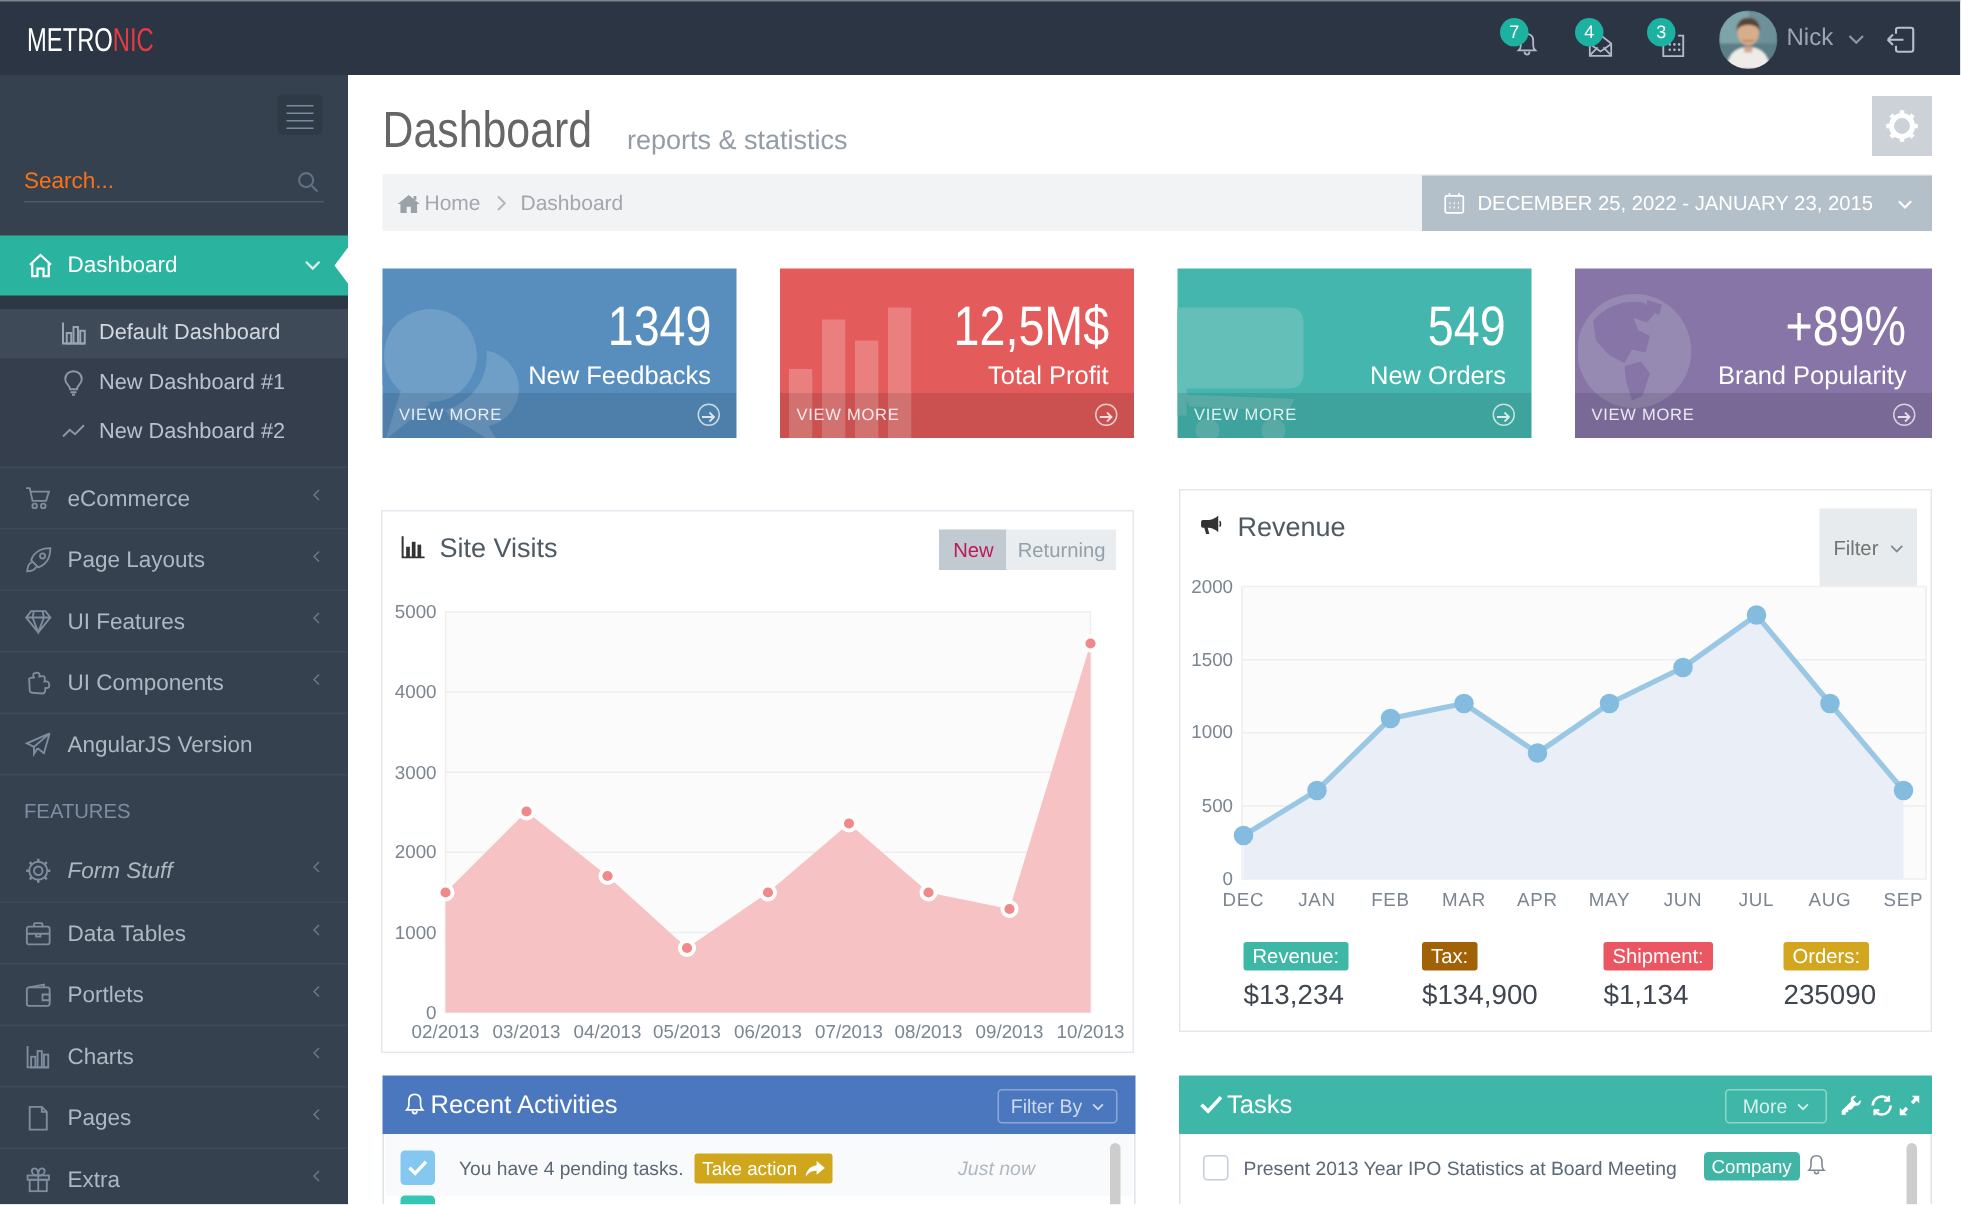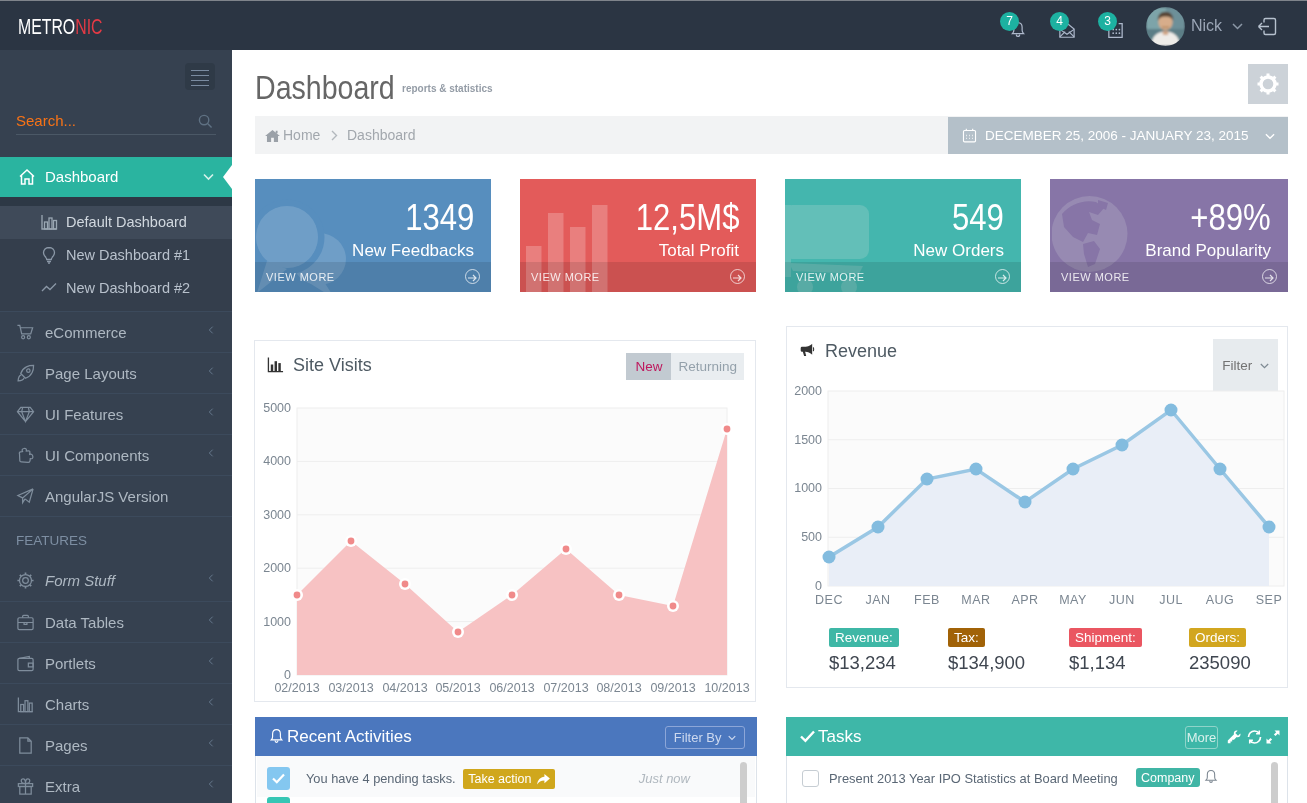--- a/index.html
+++ b/index.html
@@ -28,21 +28,21 @@
 #menu { position:absolute; left:0; top:107px; width:232px; }
 #active-item { height:40px; background:#2ab4a0; position:relative; color:#fff; font-size:15px; line-height:40px; }
 #active-item .arrow { position:absolute; right:0; top:8px; width:0; height:0;
   border-top:12px solid transparent; border-bottom:12px solid transparent; border-right:9px solid #ffffff; }
 #submenu { background:#343e4c; border-top:9px solid #2d3845; padding:0 0 6px 0; }
 .smi { height:33px; line-height:33px; position:relative; color:#b8c1cc; font-size:14.5px; }
 .smi .ic { position:absolute; left:40px; top:7px; width:18px; height:18px; }
 .smi .tx { position:absolute; left:66px; top:0; }
 .heading { height:44px; line-height:48px; padding-left:16px; color:#7d8ea2; font-size:13.5px; border-top:1px solid #3c4a5c; }
 #pagetitle { position:absolute; left:255px; top:68px; font-size:34px; color:#666; width:700px; height:45px; }
-#pagetitle small { font-size:10px; color:#949ca6; font-weight:700; margin-left:8px; }
+#pagetitle small { font-size:18px; color:#949ca6; font-weight:400; margin-left:24px; }
 #gearbtn { position:absolute; left:1248px; top:64px; width:40px; height:40px; background:#ccd2d8; }
 #breadbar { position:absolute; left:255px; top:116px; width:1033px; height:38px; background:#f2f3f4; color:#a2a7ad; font-size:14px; }
 #datepicker { position:absolute; left:948px; top:117px; width:340px; height:37px; background:#b4c0c9; color:#fff; font-size:13.5px; line-height:37px; }
 
 .dcard { position:absolute; top:179px; width:236px; height:113px; color:#fff; overflow:hidden; }
 .dcard .num { position:absolute; right:17px; top:18px; font-size:37px; transform:scaleX(0.84); transform-origin:100% 0; }
 .dcard .lbl { position:absolute; right:17px; top:62px; font-size:17px; }
 .dcard .foot { position:absolute; left:0; bottom:0; width:100%; height:30px; background:rgba(0,0,0,0.1); }
 .dcard .vm { position:absolute; left:11px; top:9px; font-size:11px; letter-spacing:0.5px; color:rgba(255,255,255,0.85); }
 .dcard .go { position:absolute; right:11px; top:7px; width:15px; height:15px; border:1px solid rgba(255,255,255,0.7); border-radius:50%; }
@@ -303,21 +303,21 @@
     <span style="position:absolute; left:92px; top:11px;">Dashboard</span>
   </div>
   <div id="datepicker">
     <svg style="position:absolute; left:13px; top:10px;" width="17" height="17" viewBox="0 0 24 24" fill="none" stroke="#fff" stroke-width="1.6">
       <rect x="3.5" y="5" width="17" height="16" rx="1.5"></rect>
       <path d="M7.5 5 L7.5 2.5 M16.5 5 L16.5 2.5"></path>
       <g stroke-width="2">
           <path d="M7.5 12 h1 M11.5 12 h1 M15.5 12 h1 M7.5 16 h1 M11.5 16 h1 M15.5 16 h1"></path>
         </g>
     </svg>
-    <span style="position:absolute; left:37px;">DECEMBER 25, 2006 - JANUARY 23, 2015</span>
+    <span style="position:absolute; left:37px;">DECEMBER 25, 2022 - JANUARY 23, 2015</span>
     <svg style="position:absolute; right:13px; top:16px;" width="10" height="7" viewBox="0 0 11 7" fill="none" stroke="#fff" stroke-width="1.5">
         <path d="M1 1 L5.5 5.5 L10 1"></path>
       </svg>
   </div>
 
   <div class="dcard" style="left:255px; background:#578ebe;">
     <svg style="position:absolute; left:-10px; top:20px;" width="112" height="112" viewBox="0 0 112 112">
       <g fill="#6f9ec7">
         <ellipse cx="74" cy="60" rx="27" ry="26"></ellipse>
         <path d="M76 78 L90 100 L58 80 Z"></path>
@@ -548,21 +548,21 @@
       <div style="position:absolute; left:11px; top:41px; width:23px; height:23px; background:#36c6b4; border-radius:3px;"></div>
     </div>
   </div>
 
   <div class="portlet" style="left:786px;">
     <div class="phead" style="background:#3eb7a8;">
       <svg style="position:absolute; left:14px; top:13px;" width="15" height="13" viewBox="0 0 15 13" fill="none" stroke="#fff" stroke-width="2.4">
           <path d="M1 6.5 L5.4 10.8 L14 1.5"></path>
         </svg>
       <div class="t">Tasks</div>
-      <div style="position:absolute; right:70px; top:9px; width:33px; height:23px; border:1px solid #8fd4c9; border-radius:3px; color:#d9f1ec; font-size:13px; text-align:center; line-height:22px;">More
+      <div style="position:absolute; right:70px; top:9px; width:68px; height:23px; border:1px solid #8fd4c9; border-radius:3px; color:#d9f1ec; font-size:13px; text-align:center; line-height:22px;">More
         <svg style="vertical-align:1px; margin-left:3px;" width="8" height="6" viewBox="0 0 11 7" fill="none" stroke="#d9f1ec" stroke-width="1.6">
             <path d="M1 1 L5.5 5.5 L10 1"></path>
           </svg>
       </div>
       <svg style="position:absolute; right:47px; top:13px;" width="14" height="14" viewBox="0 0 14 14" fill="#fff">
           <path d="M9.5 0.5 C8 0.5 6.8 1.7 6.8 3.2 C6.8 3.6 6.9 4 7 4.3 L0.8 10.5 L0.8 13.2 L3.5 13.2 L3.5 11.5 L5.2 11.5 L5.2 9.8 L7 9.8 L9.7 7 C10 7.1 10.4 7.2 10.8 7.2 C12.3 7.2 13.5 6 13.5 4.5 C13.5 4.1 13.4 3.7 13.3 3.4 L11 5.7 L8.3 3 L10.6 0.7 C10.3 0.6 9.9 0.5 9.5 0.5 Z"></path>
         </svg>
       <svg style="position:absolute; right:26px; top:13px;" width="15" height="14" viewBox="0 0 15 14" fill="none" stroke="#fff" stroke-width="1.7">
           <path d="M13.5 7 C13.5 10.3 10.8 13 7.5 13 C5.5 13 3.8 12 2.7 10.6 M1.5 7 C1.5 3.7 4.2 1 7.5 1 C9.5 1 11.2 2 12.3 3.4"></path>
           <path d="M12.3 0.5 L12.3 3.7 L9.1 3.7 M2.7 13.5 L2.7 10.3 L5.9 10.3" stroke-width="1.5"></path>

